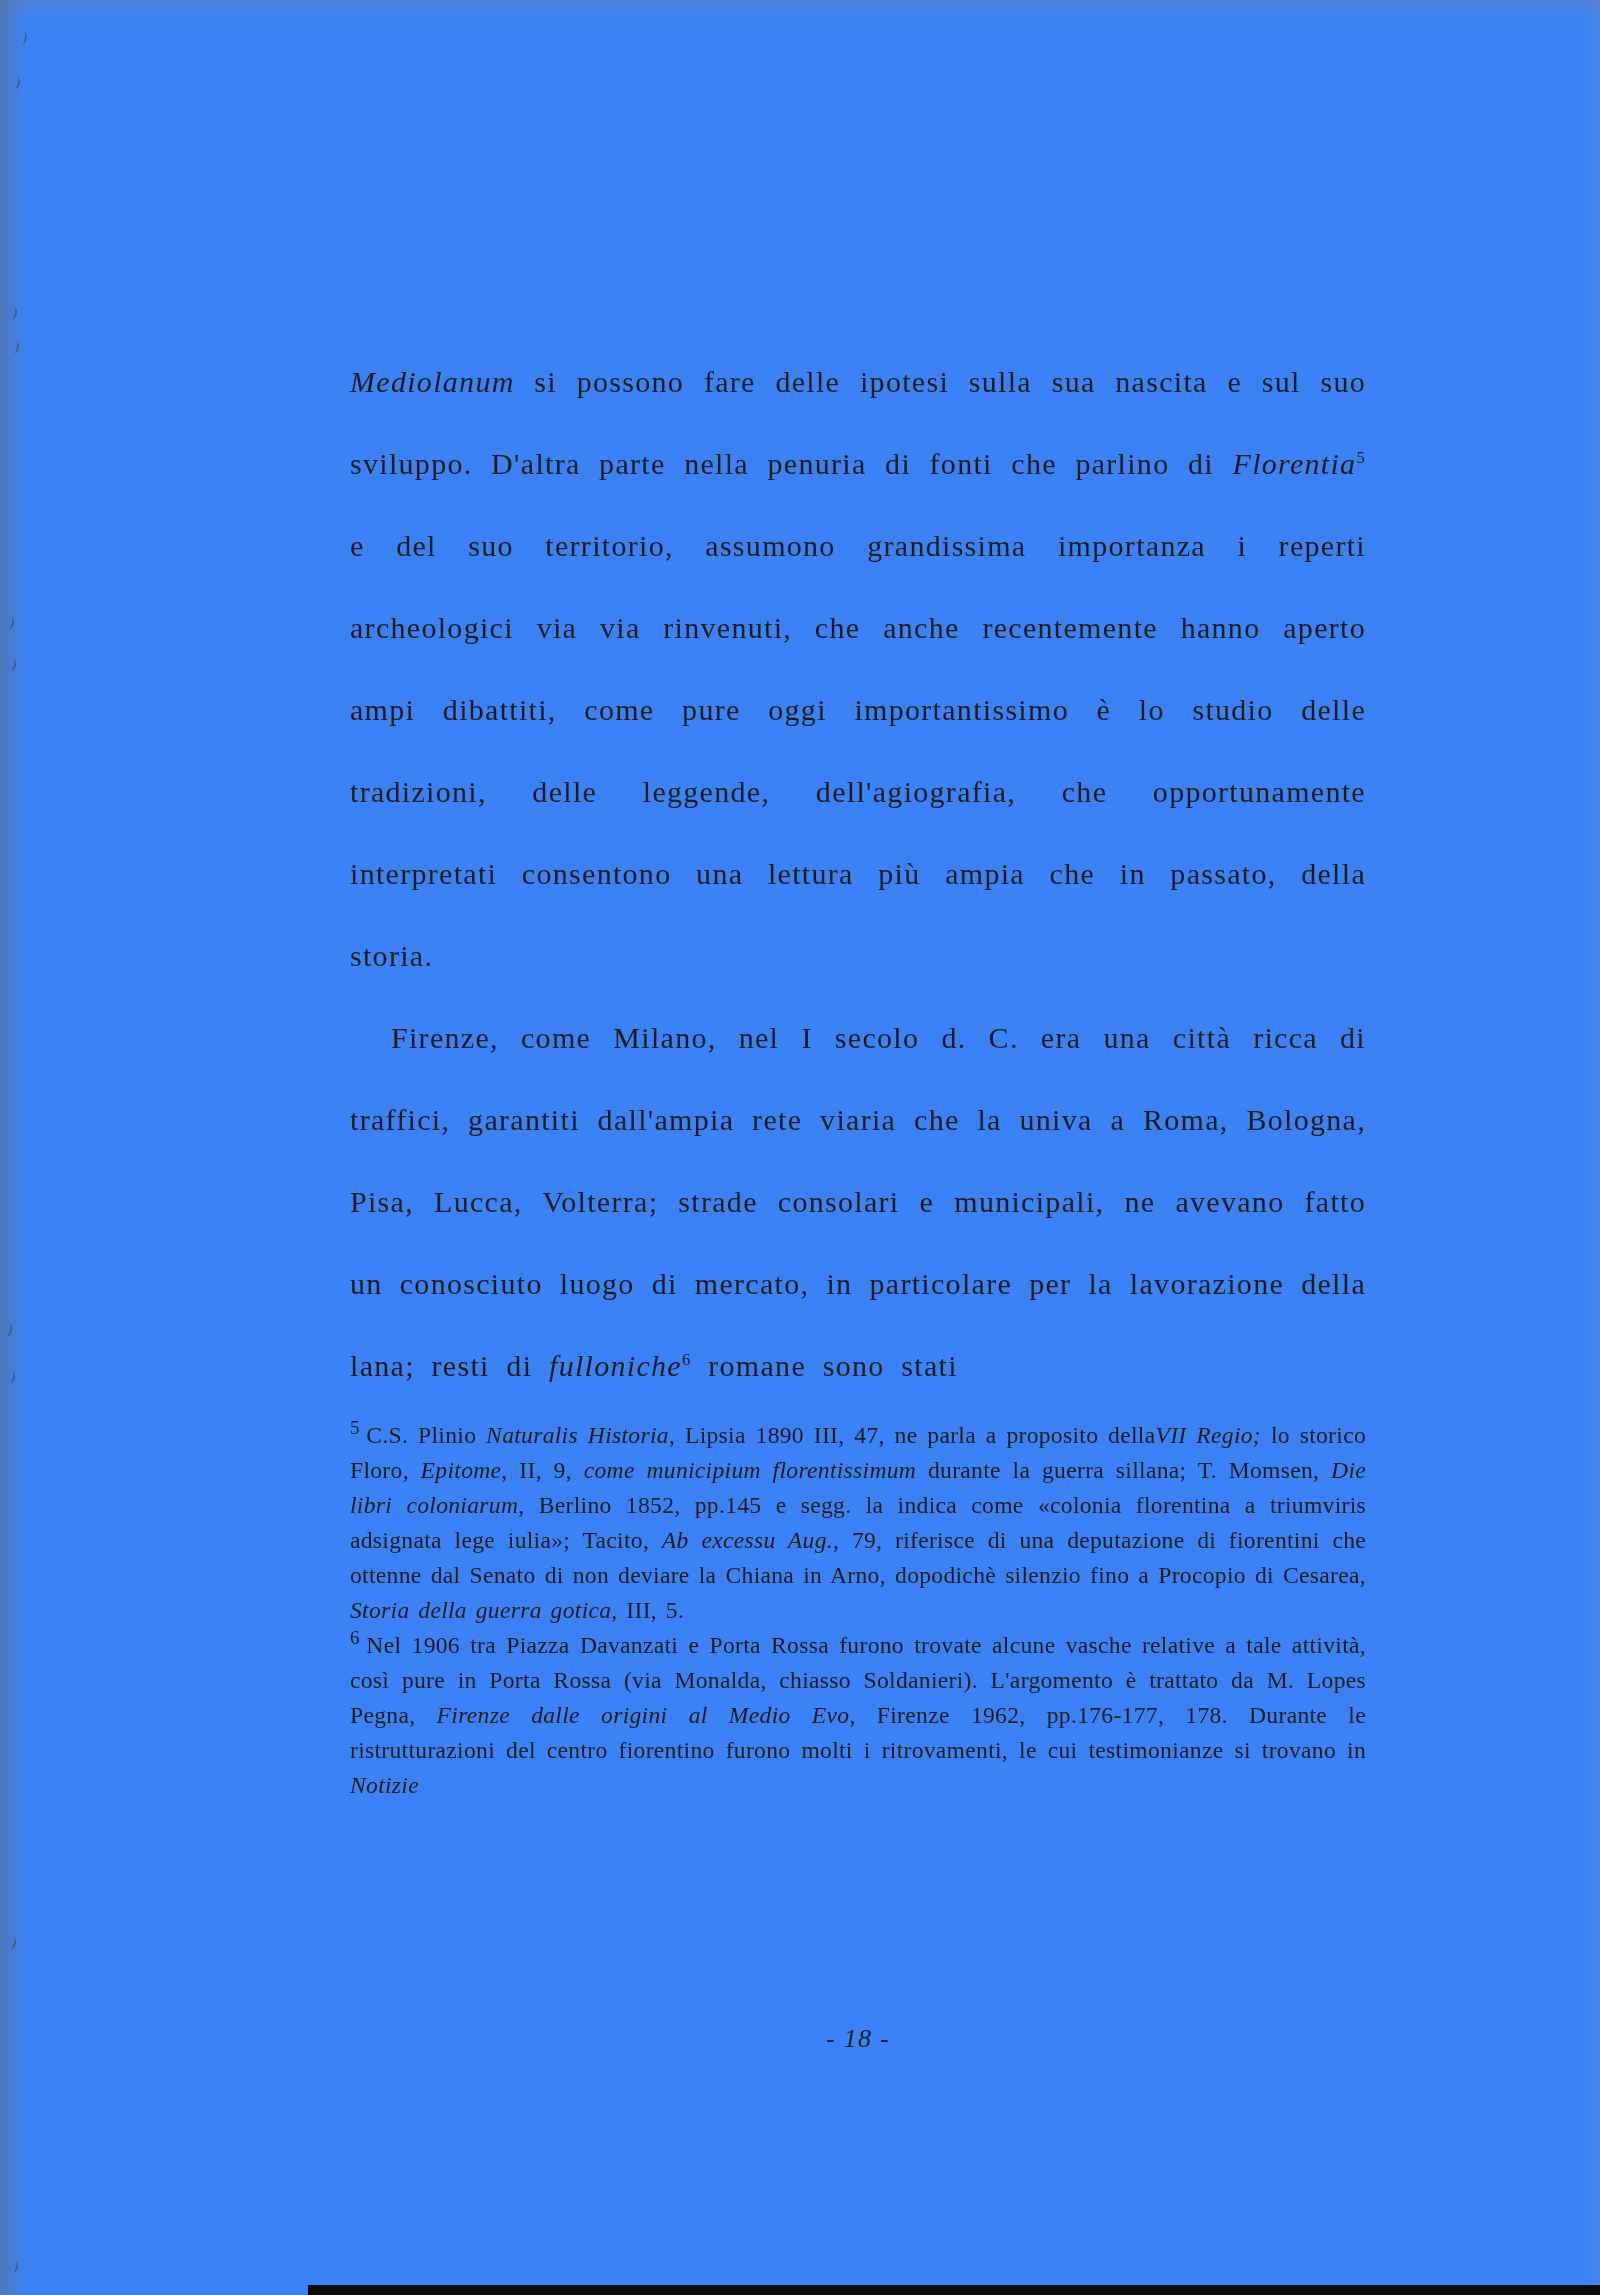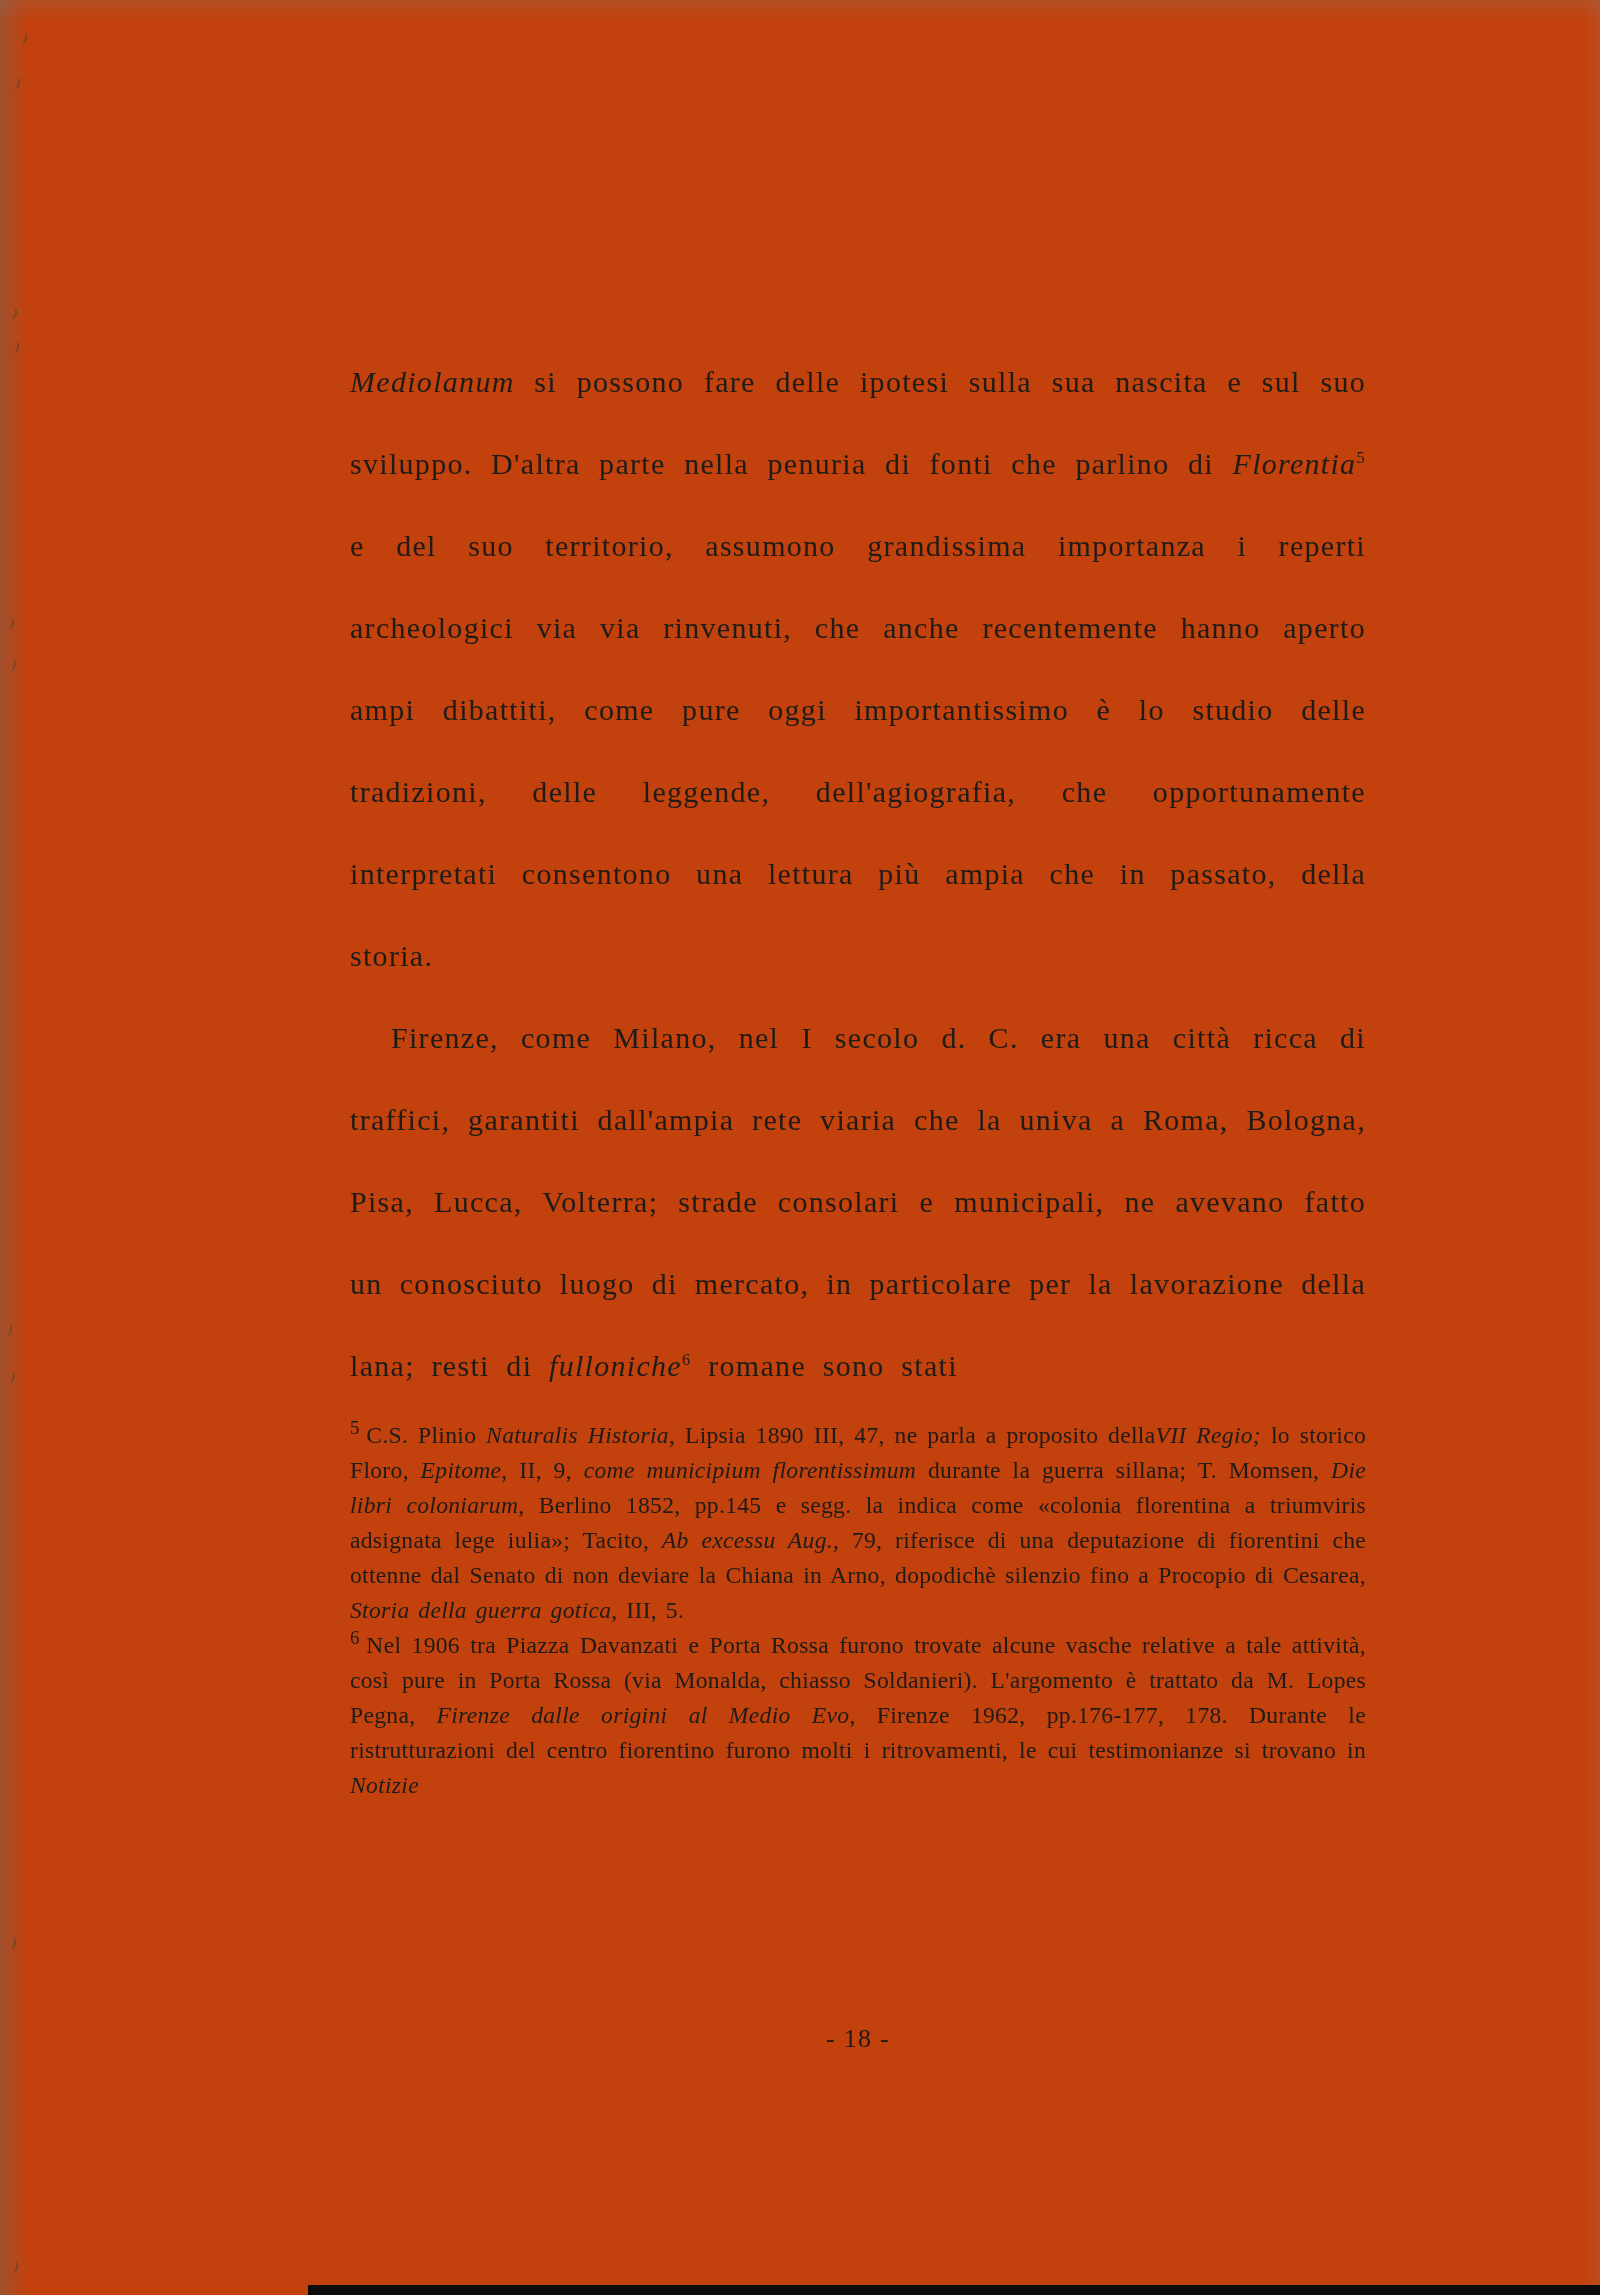--- a/index.html
+++ b/index.html
@@ -9,21 +9,21 @@
   body {
     width: 1600px;
     height: 2295px;
     background: #d8d5d0;
     font-family: "Liberation Serif", serif;
   }
   .scan {
     position: relative;
     width: 1600px;
     height: 2295px;
-    background: #c2410c;
+    background: #3b82f6;
     overflow: hidden;
   }
   
   .scan::before {
     content: "";
     position: absolute;
     inset: 0;
     pointer-events: none;
     background:
       linear-gradient(to right, rgba(110,105,98,0.40), rgba(110,105,98,0.0) 27.6px),
@@ -75,20 +75,21 @@
   }
   .page-number {
     position: absolute;
     left: 350px;
     top: 2024px;
     width: 1016px;
     text-align: center;
     font-size: 26px;
     letter-spacing: 1.3px;
     color: #1f1c18;
+    font-style: italic;
   }
   .bottom-bar {
     position: absolute;
     left: 308px;
     right: 0;
     bottom: 0;
     height: 10.5px;
     background: #0d0c0a;
   }
   

